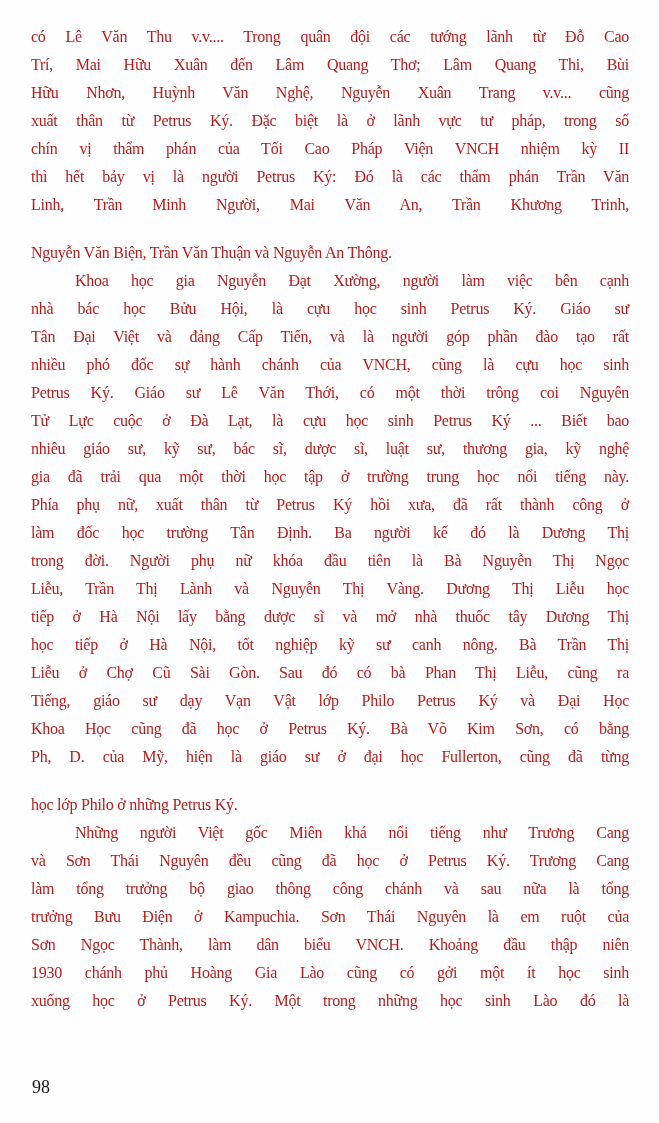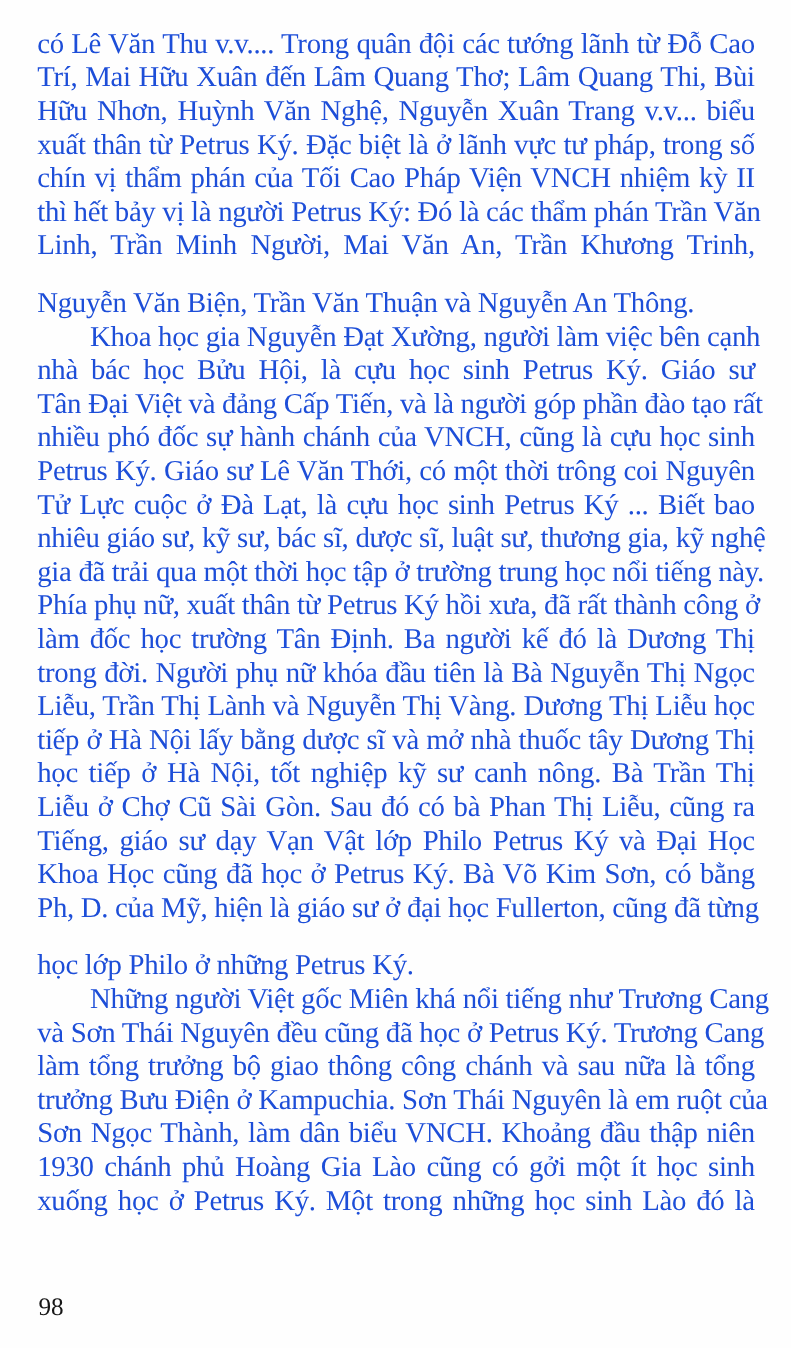--- a/index.html
+++ b/index.html
@@ -13,23 +13,23 @@
       position: relative;
       overflow: hidden;
       background: #fefefe;
     }
     .page-body {
       position: absolute;
       left: 31px;
       top: 23px;
       width: 598px;
       font-family: "Liberation Serif", "DejaVu Serif", serif;
-      font-size: 24px;
+      font-size: 16px;
       line-height: 28px;
-      color: #1d4ed8;
+      color: #b91c1c;
       letter-spacing: -0.25px;
     }
     .para {
       margin: 0;
       text-align: justify;
       text-align-last: left;
     }
     .line {
       display: block;
       text-align: justify;
@@ -43,33 +43,33 @@
       margin-top: 20px;
     }
     .line.first-indent {
       padding-left: 44px;
     }
     .page-number {
       position: absolute;
       left: 32px;
       top: 1077px;
       font-family: "Liberation Serif", "DejaVu Serif", serif;
-      font-size: 21px;
+      font-size: 18px;
       color: #161616;
     }
   </style>
 </head>
 <body>
 
 <div class="page-body">
 
   <div class="para">
     <span class="line">có Lê Văn Thu v.v.... Trong quân đội các tướng lãnh từ Đỗ Cao</span>
     <span class="line">Trí, Mai Hữu Xuân đến Lâm Quang Thơ; Lâm Quang Thi, Bùi</span>
-    <span class="line">Hữu Nhơn, Huỳnh Văn Nghệ, Nguyễn Xuân Trang v.v... biểu</span>
+    <span class="line">Hữu Nhơn, Huỳnh Văn Nghệ, Nguyễn Xuân Trang v.v... cũng</span>
     <span class="line">xuất thân từ Petrus Ký. Đặc biệt là ở lãnh vực tư pháp, trong số</span>
     <span class="line">chín vị thẩm phán của Tối Cao Pháp Viện VNCH nhiệm kỳ II</span>
     <span class="line">thì hết bảy vị là người Petrus Ký: Đó là các thẩm phán Trần Văn</span>
     <span class="line">Linh, Trần Minh Người, Mai Văn An, Trần Khương Trinh,</span>
     <span class="line last">Nguyễn Văn Biện, Trần Văn Thuận và Nguyễn An Thông.</span>
   </div>
 
   <div class="para">
     <span class="line first-indent">Khoa học gia Nguyễn Đạt Xường, người làm việc bên cạnh</span>
     <span class="line">nhà bác học Bửu Hội, là cựu học sinh Petrus Ký. Giáo sư</span>

